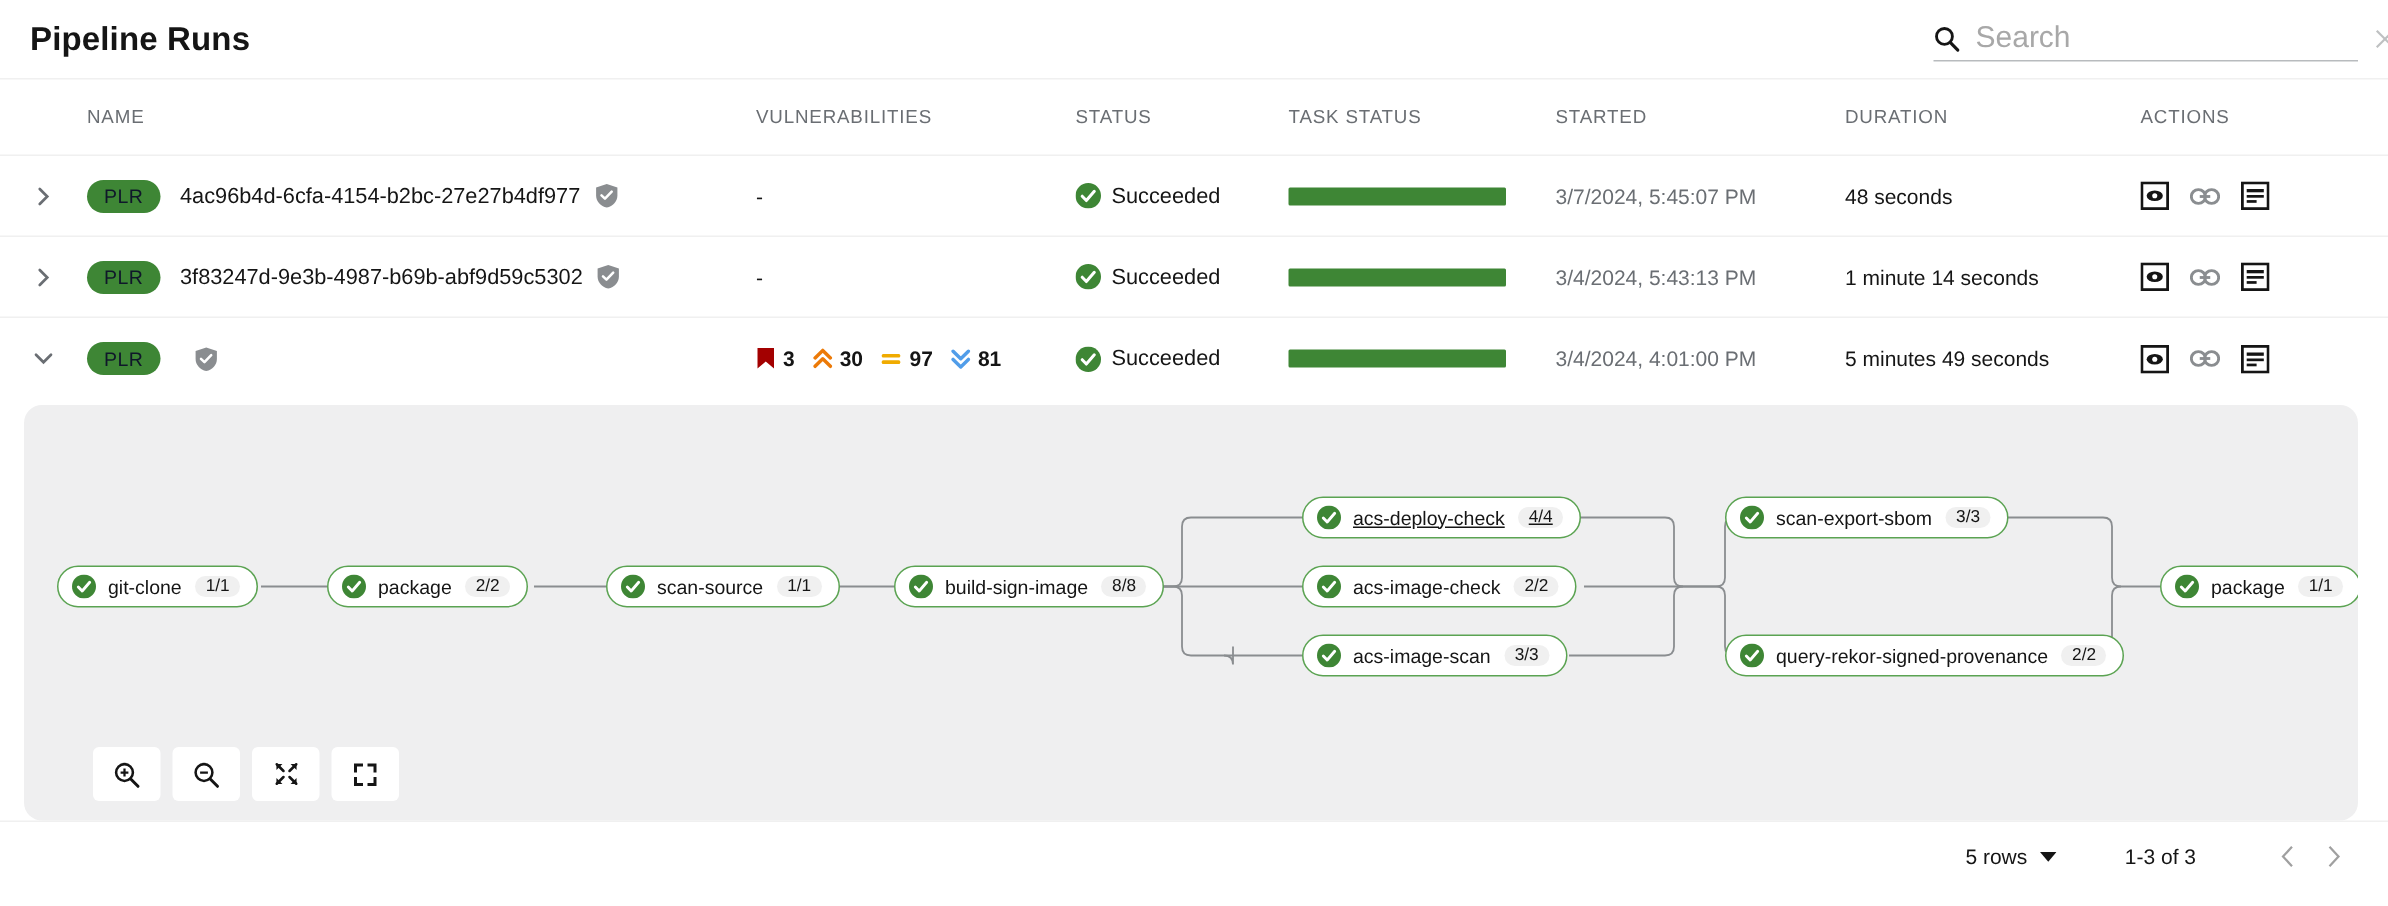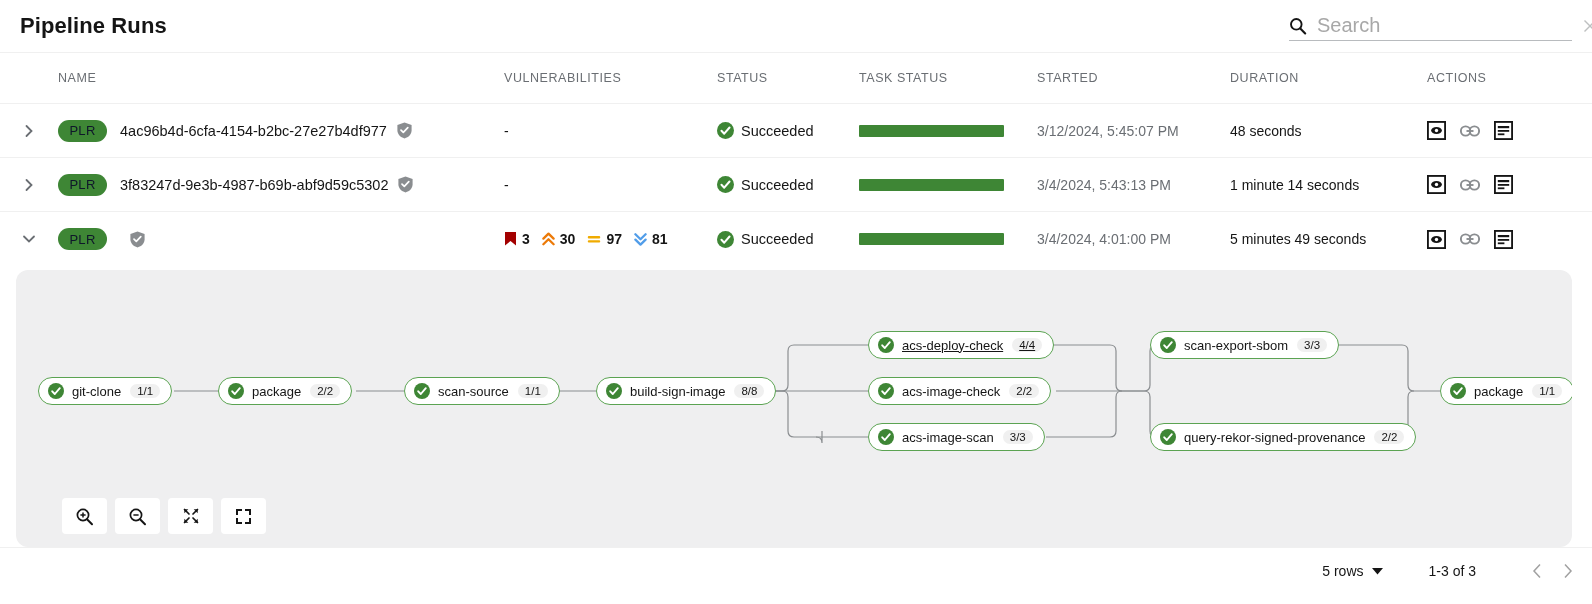--- a/index.html
+++ b/index.html
@@ -167,21 +167,21 @@
     cursor: pointer;
   }
 
   
   .footer {
     border-top: 1px solid #f0f0f0;
     height: 47px;
     display: flex;
     align-items: center;
     justify-content: flex-end;
-    padding-right: 10px;
+    padding-right: 22px;
     gap: 0;
     font-size: 14px;
   }
   .rows-select {
     display: flex; align-items: center; gap: 8px;
     cursor: pointer; margin-right: 46px;
   }
   .range-label { color: #151515; margin-right: 46px; }
   .pg-btn {
     width: 30px; height: 30px;
@@ -246,21 +246,21 @@
             <svg width="17" height="17" viewBox="0 0 16 16">
               <circle cx="8" cy="8" r="8" fill="#3e8635"></circle>
               <polyline points="4.2,8.3 6.8,11 11.8,5.2" fill="none" stroke="#ffffff" stroke-width="1.9" stroke-linecap="round" stroke-linejoin="round"></polyline>
             </svg>
             <span class="status-label">Succeeded</span>
           </span>
         </div>
         <div class="c-task">
           <div class="taskbar" style="width:145px"></div>
         </div>
-        <div class="c-start">3/12/2024, 5:45:07 PM</div>
+        <div class="c-start">3/7/2024, 5:45:07 PM</div>
         <div class="c-dur">48 seconds</div>
         <div class="c-act">
           <span class="icon-btn">
             <svg width="19" height="19" viewBox="0 0 19 19">
               <rect x="0.9" y="0.9" width="17.2" height="17.2" fill="none" stroke="#151515" stroke-width="1.9"></rect>
               <ellipse cx="9.5" cy="9.5" rx="5.4" ry="3.5" fill="#151515"></ellipse>
               <circle cx="9.5" cy="9.5" r="1.7" fill="#ffffff"></circle>
             </svg>
           </span>
           <span class="icon-btn">

